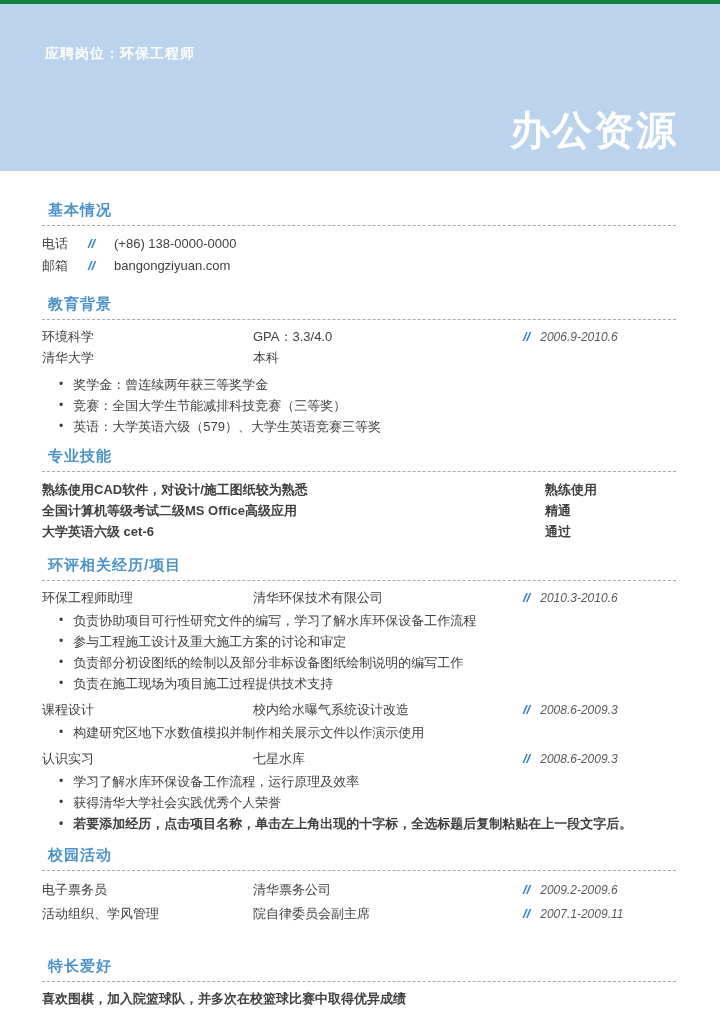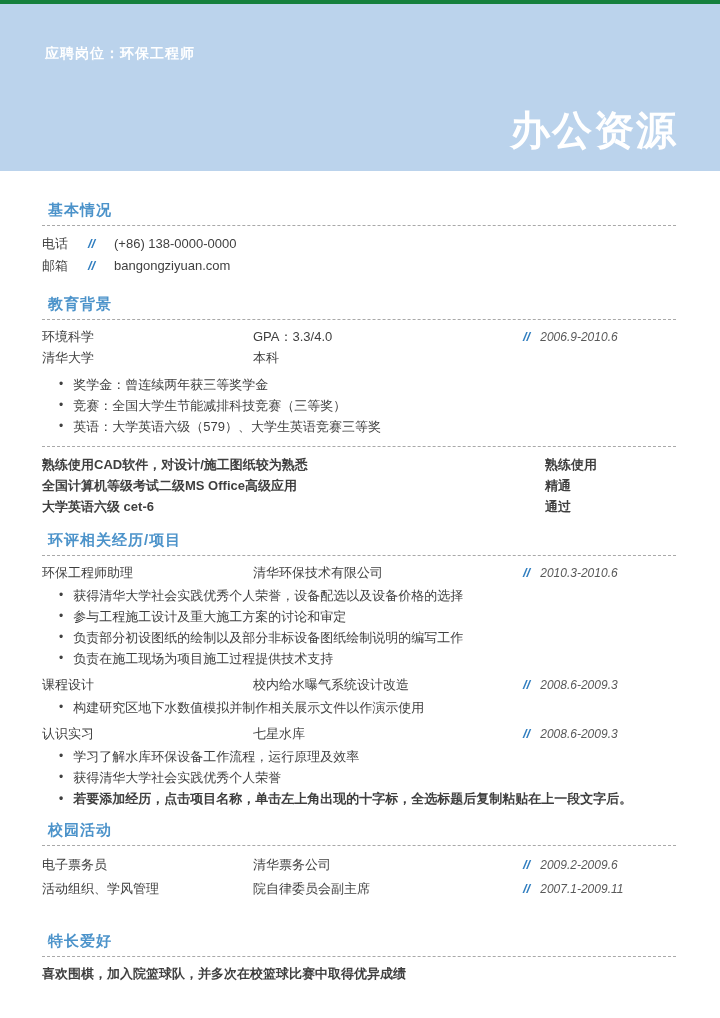--- a/index.html
+++ b/index.html
@@ -128,20 +128,21 @@
           <span>竞赛：全国大学生节能减排科技竞赛（三等奖）</span>
         </div>
         <div class="bullet">
           <span class="dot">•</span>
           <span>英语：大学英语六级（579）、大学生英语竞赛三等奖</span>
         </div>
       </div>
     </section>
 
     <section class="sec-skills">
+      <h2 class="sec-title">专业技能</h2>
       <div class="divider"></div>
       <div class="skill-row">
         <span>熟练使用CAD软件，对设计/施工图纸较为熟悉</span>
         <span>熟练使用</span>
       </div>
       <div class="skill-row">
         <span>全国计算机等级考试二级MS Office高级应用</span>
         <span>精通</span>
       </div>
       <div class="skill-row">
@@ -159,21 +160,21 @@
           <span class="bold">环保工程师助理</span>
           <span class="bold">清华环保技术有限公司</span>
           <span class="date-cell">
             <span class="slash">//</span>
             <span class="date-text">2010.3-2010.6</span>
           </span>
         </div>
         <div class="bullets">
           <div class="bullet">
             <span class="dot">•</span>
-            <span>获得清华大学社会实践优秀个人荣誉，设备配选以及设备价格的选择</span>
+            <span>负责协助项目可行性研究文件的编写，学习了解水库环保设备工作流程</span>
           </div>
           <div class="bullet">
             <span class="dot">•</span>
             <span>参与工程施工设计及重大施工方案的讨论和审定</span>
           </div>
           <div class="bullet">
             <span class="dot">•</span>
             <span>负责部分初设图纸的绘制以及部分非标设备图纸绘制说明的编写工作</span>
           </div>
           <div class="bullet">

